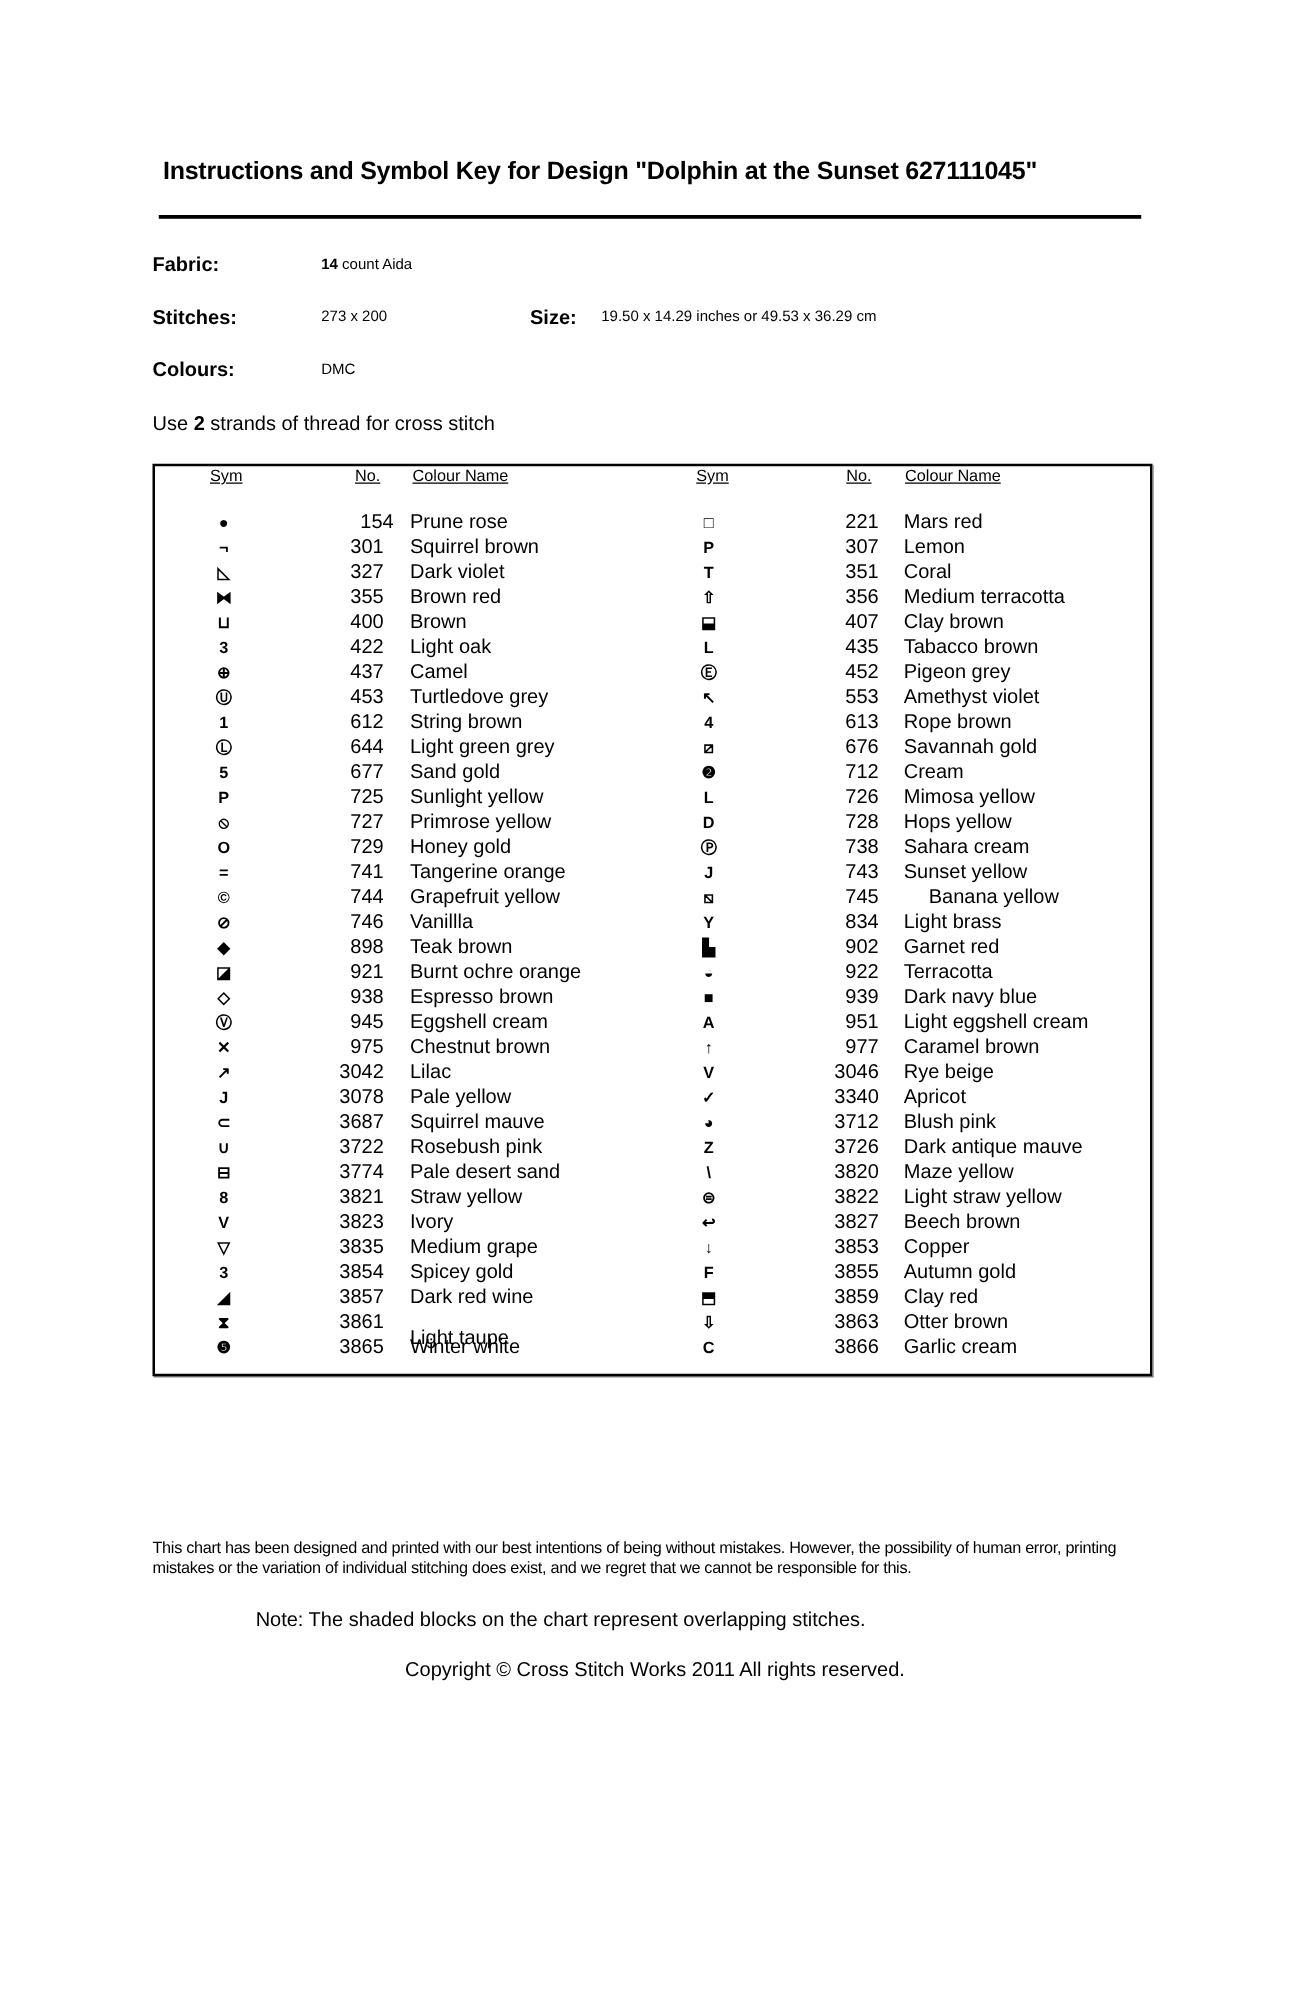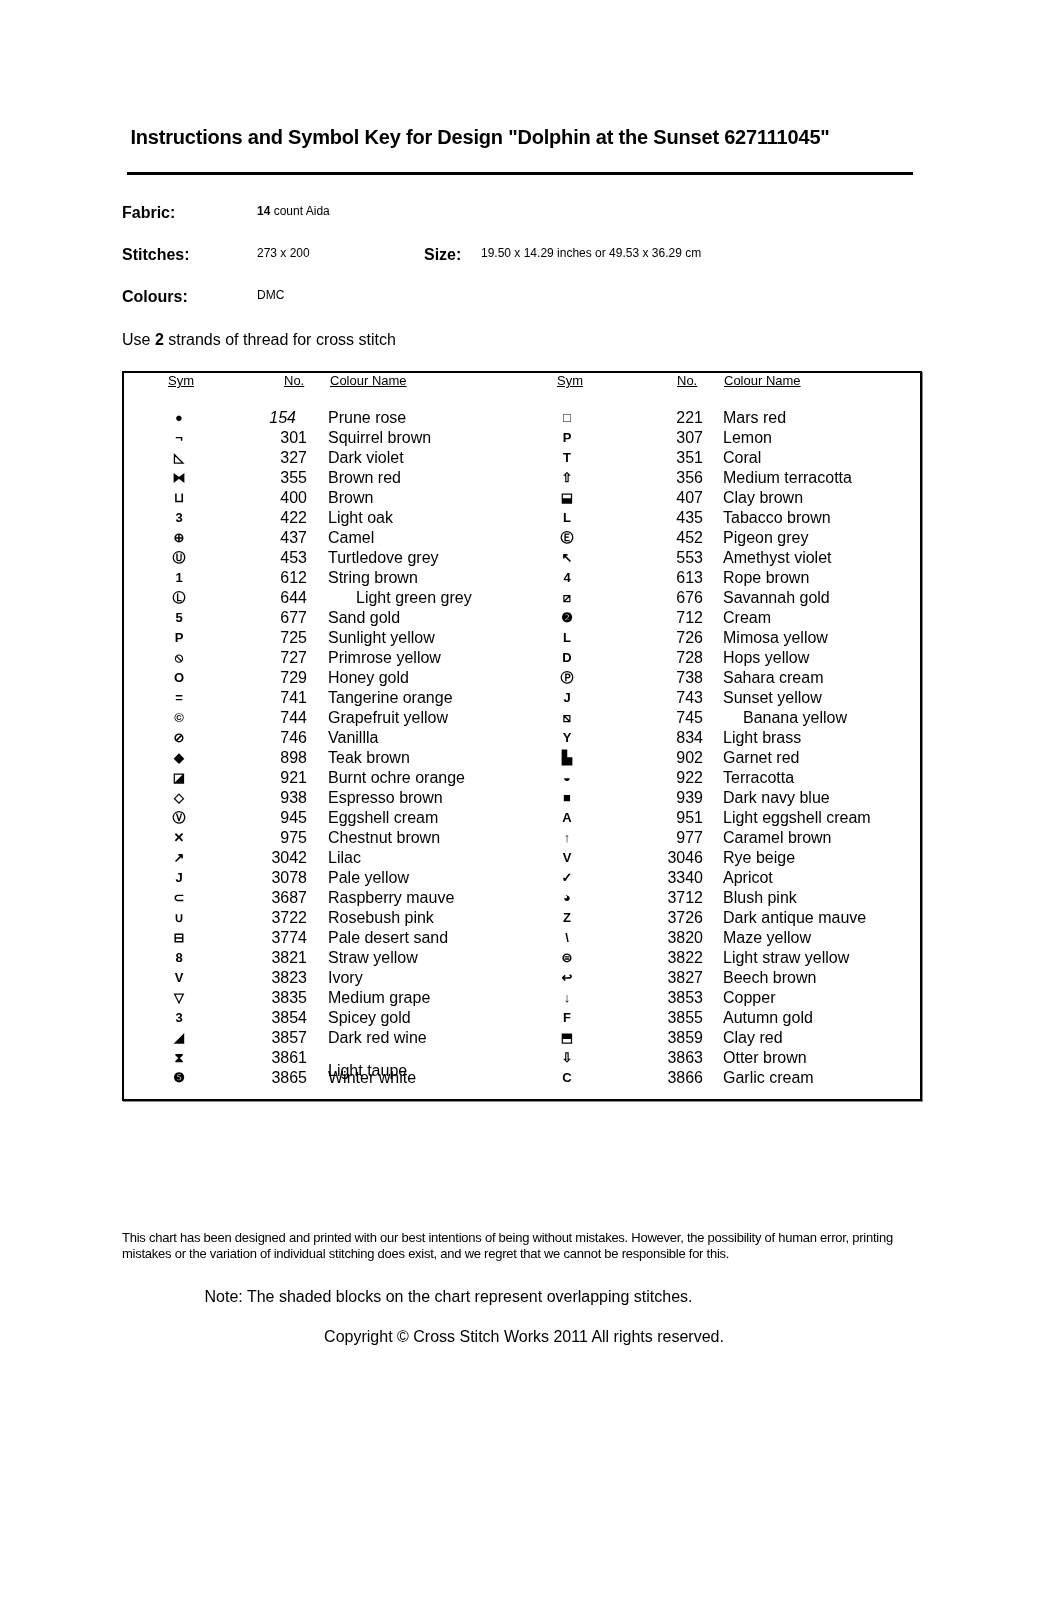--- a/index.html
+++ b/index.html
@@ -44,21 +44,21 @@
 <div class="abs keybox" id="keybox">
   <div class="abs hdr" style="left:44px;top:0px;">Sym</div>
   <div class="abs hdr" style="left:160px;top:0px;">No.</div>
   <div class="abs hdr" style="left:206px;top:0px;">Colour Name</div>
   <div class="abs hdr" style="left:433px;top:0px;">Sym</div>
   <div class="abs hdr" style="left:553px;top:0px;">No.</div>
   <div class="abs hdr" style="left:600px;top:0px;">Colour Name</div>
   <div id="rows">
       <div class="row" style="top: 35px; left: 0px; width: 100%;">
         <span class="sym" style="left: 45px;">●</span>
-        <span class="num" style="left: 112px; font-style: italic;">154</span>
+        <span class="num" style="left: 131px;">154</span>
         <span class="nm" style="left: 204px;">Prune rose</span>
       </div>
       <div class="row" style="top: 55px; left: 0px; width: 100%;">
         <span class="sym" style="left: 45px;">¬</span>
         <span class="num" style="left: 123px;">301</span>
         <span class="nm" style="left: 204px;">Squirrel brown</span>
       </div>
       <div class="row" style="top: 75px; left: 0px; width: 100%;">
         <span class="sym" style="left: 45px;">◺</span>
         <span class="num" style="left: 123px;">327</span>
@@ -90,21 +90,21 @@
         <span class="nm" style="left: 204px;">Turtledove grey</span>
       </div>
       <div class="row" style="top: 195px; left: 0px; width: 100%;">
         <span class="sym" style="left: 45px;">1</span>
         <span class="num" style="left: 123px;">612</span>
         <span class="nm" style="left: 204px;">String brown</span>
       </div>
       <div class="row" style="top: 215px; left: 0px; width: 100%;">
         <span class="sym" style="left: 45px;">Ⓛ</span>
         <span class="num" style="left: 123px;">644</span>
-        <span class="nm" style="left: 204px; margin-left: 28px;">Light green grey</span>
+        <span class="nm" style="left: 204px;">Light green grey</span>
       </div>
       <div class="row" style="top: 235px; left: 0px; width: 100%;">
         <span class="sym" style="left: 45px;">5</span>
         <span class="num" style="left: 123px;">677</span>
         <span class="nm" style="left: 204px;">Sand gold</span>
       </div>
       <div class="row" style="top: 255px; left: 0px; width: 100%;">
         <span class="sym" style="left: 45px;">P</span>
         <span class="num" style="left: 123px;">725</span>
         <span class="nm" style="left: 204px;">Sunlight yellow</span>
@@ -165,21 +165,21 @@
         <span class="nm" style="left: 204px;">Lilac</span>
       </div>
       <div class="row" style="top: 495px; left: 0px; width: 100%;">
         <span class="sym" style="left: 45px;">J</span>
         <span class="num" style="left: 123px;">3078</span>
         <span class="nm" style="left: 204px;">Pale yellow</span>
       </div>
       <div class="row" style="top: 515px; left: 0px; width: 100%;">
         <span class="sym" style="left: 45px;">⊂</span>
         <span class="num" style="left: 123px;">3687</span>
-        <span class="nm" style="left: 204px;">Raspberry mauve</span>
+        <span class="nm" style="left: 204px;">Squirrel mauve</span>
       </div>
       <div class="row" style="top: 535px; left: 0px; width: 100%;">
         <span class="sym" style="left: 45px;">∪</span>
         <span class="num" style="left: 123px;">3722</span>
         <span class="nm" style="left: 204px;">Rosebush pink</span>
       </div>
       <div class="row" style="top: 555px; left: 0px; width: 100%;">
         <span class="sym" style="left: 45px;">⊟</span>
         <span class="num" style="left: 123px;">3774</span>
         <span class="nm" style="left: 204px;">Pale desert sand</span>

